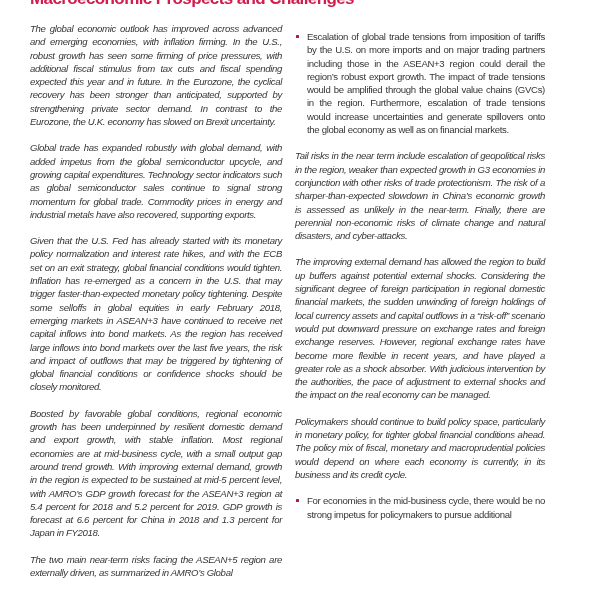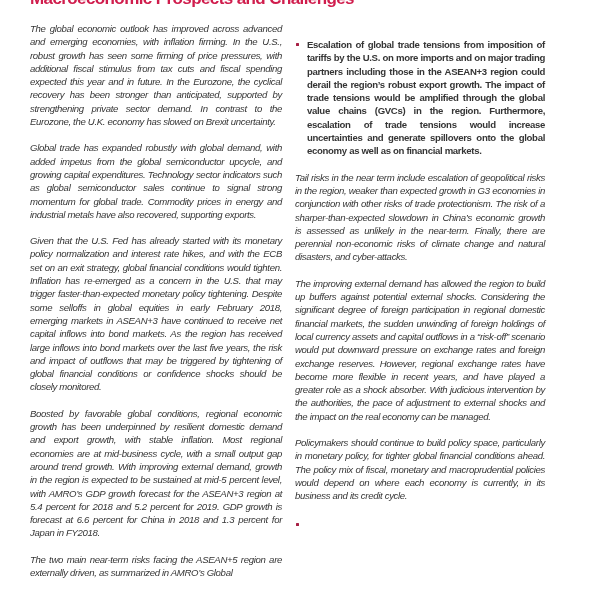--- a/index.html
+++ b/index.html
@@ -31,22 +31,21 @@
     line-height: 13.3px;
     text-align: justify;
     text-justify: inter-word;
   }
   .col-left  { left: 30px;  width: 252px; }
   .col-right { left: 295px; width: 250px; }
   .column p { margin: 0 0 13px 0; font-style: italic; }
   .bullet-item {
     position: relative;
     padding-left: 12px;
-    margin: 16px 0 13px 0;
-    font-weight: bold;
+    margin: 8px 0 13px 0;
   }
   .bullet-item .marker {
     position: absolute;
     left: 1px;
     top: 4.5px;
     width: 3px;
     height: 3px;
     background: #a72044;
     border-radius: 0.5px;
   }
@@ -74,14 +73,15 @@
     <span class="marker"></span>
     <span>Escalation of global trade tensions from imposition of tariffs by the U.S. on more imports and on major trading partners including those in the ASEAN+3 region could derail the region’s robust export growth. The impact of trade tensions would be amplified through the global value chains (GVCs) in the region. Furthermore, escalation of trade tensions would increase uncertainties and generate spillovers onto the global economy as well as on financial markets.</span>
   </div>
 
   <p>Tail risks in the near term include escalation of geopolitical risks in the region, weaker than expected growth in G3 economies in conjunction with other risks of trade protectionism. The risk of a sharper-than-expected slowdown in China’s economic growth is assessed as unlikely in the near-term. Finally, there are perennial non-economic risks of climate change and natural disasters, and cyber-attacks.</p>
   <p>The improving external demand has allowed the region to build up buffers against potential external shocks. Considering the significant degree of foreign participation in regional domestic financial markets, the sudden unwinding of foreign holdings of local currency assets and capital outflows in a “risk-off” scenario would put downward pressure on exchange rates and foreign exchange reserves. However, regional exchange rates have become more flexible in recent years, and have played a greater role as a shock absorber. With judicious intervention by the authorities, the pace of adjustment to external shocks and the impact on the real economy can be managed.</p>
   <p>Policymakers should continue to build policy space, particularly in monetary policy, for tighter global financial conditions ahead. The policy mix of fiscal, monetary and macroprudential policies would depend on where each economy is currently, in its business and its credit cycle.</p>
 
   <div class="bullet-item">
     <span class="marker"></span>
+    <span>For economies in the mid-business cycle, there would be no strong impetus for policymakers to pursue additional</span>
   </div>
 </div>
 
 </body></html>

